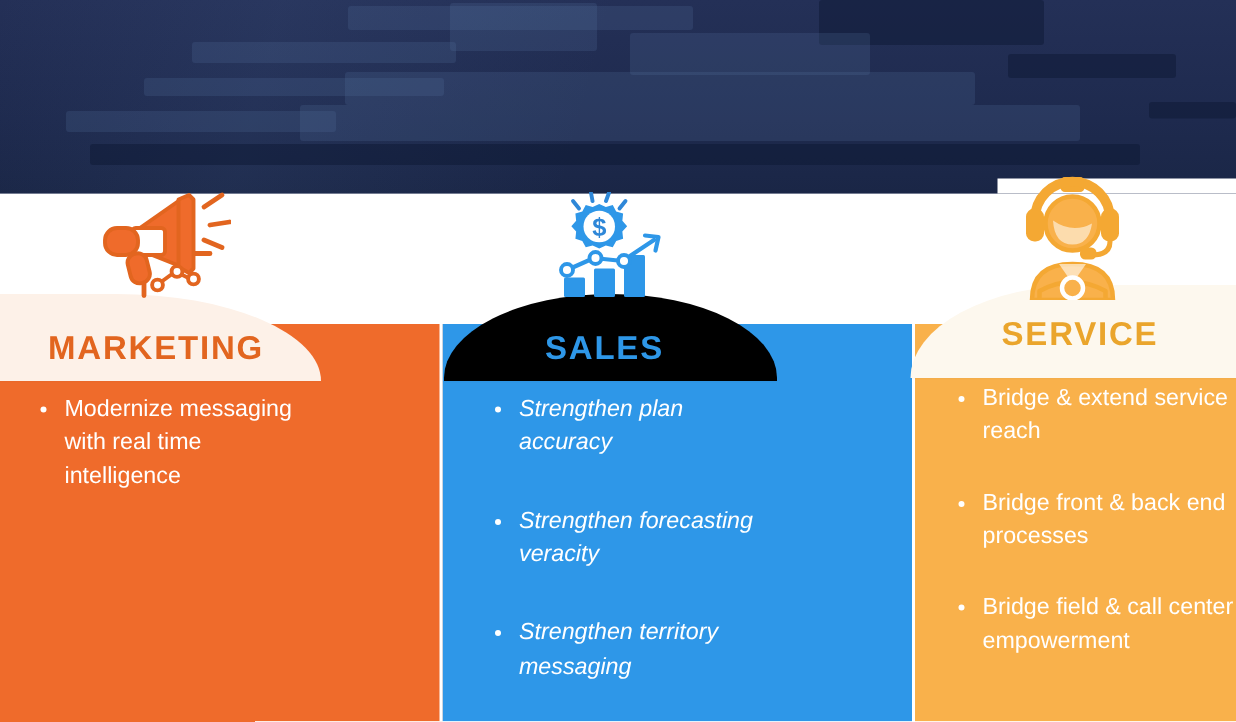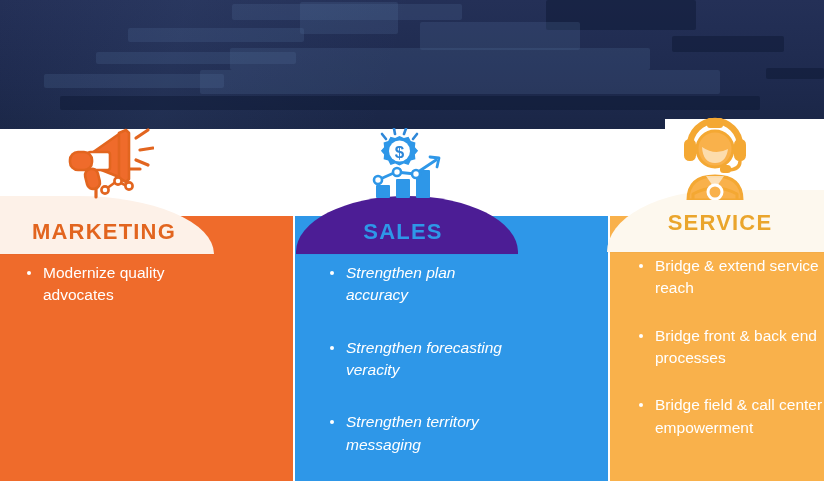--- a/index.html
+++ b/index.html
@@ -96,21 +96,21 @@
     width: 220px;
     height: 58px;
     background: #fdf1e8;
     border-radius: 0 62% 0 0 / 0 100% 0 0;
   }
   .lobe-s {
     left: 296px;
     top: 196px;
     width: 222px;
     height: 58px;
-    background: #4c1d95;
+    background: #000000;
     border-radius: 52% 52% 0 0 / 100% 100% 0 0;
   }
   .lobe-v {
     left: 607px;
     top: 190px;
     width: 222px;
     height: 62px;
     background: #fdf8ee;
     border-radius: 52% 0 0 0 / 100% 0 0 0;
   }
@@ -272,21 +272,21 @@
       <path d="M58 45 q0 9 -12 9" fill="none" stroke="#f4a833" stroke-width="3.4" stroke-linecap="round"></path>
       <rect x="38" y="49" width="11" height="8" rx="3.5" fill="#f4a833"></rect>
       <path d="M6 84 q0 -24 27 -24 q27 0 27 24 Z" fill="#f9b14b" stroke="#f4a833" stroke-width="3"></path>
       <path d="M24 60 L33 73 L42 60" fill="#ffffff" opacity="0.6"></path>
       <path d="M11 78 q22 -12 44 0 l0 6 -44 0 Z" fill="#f9b14b" stroke="#f4a833" stroke-width="3" stroke-linejoin="round"></path>
       <circle cx="33" cy="76" r="7" fill="#f9b14b" stroke="#ffffff" stroke-width="3"></circle>
     </svg>
   </div>
 
   <ul class="bullets list-marketing">
-    <li>Modernize quality advocates</li>
+    <li>Modernize messaging with real time intelligence</li>
   </ul>
 
   <ul class="bullets list-sales">
     <li>Strengthen plan accuracy</li>
     <li>Strengthen forecasting veracity</li>
     <li>Strengthen territory messaging</li>
   </ul>
 
   <ul class="bullets list-service">
     <li>Bridge &amp; extend service reach</li>

